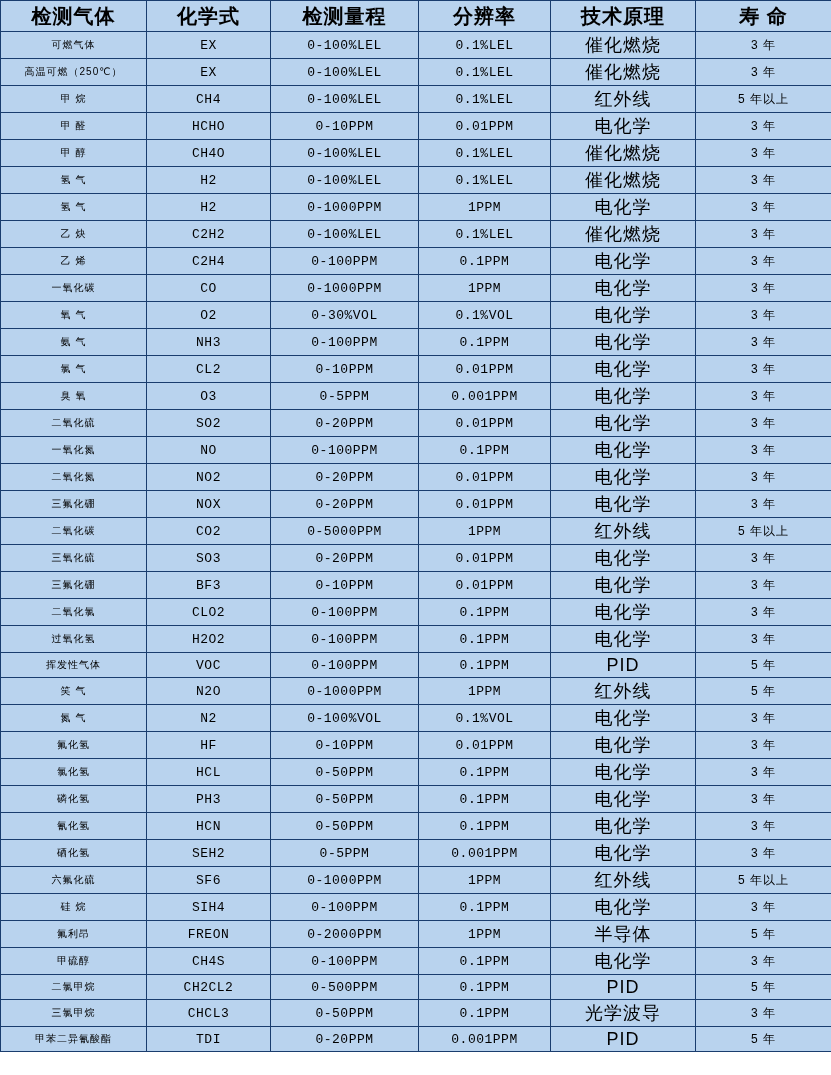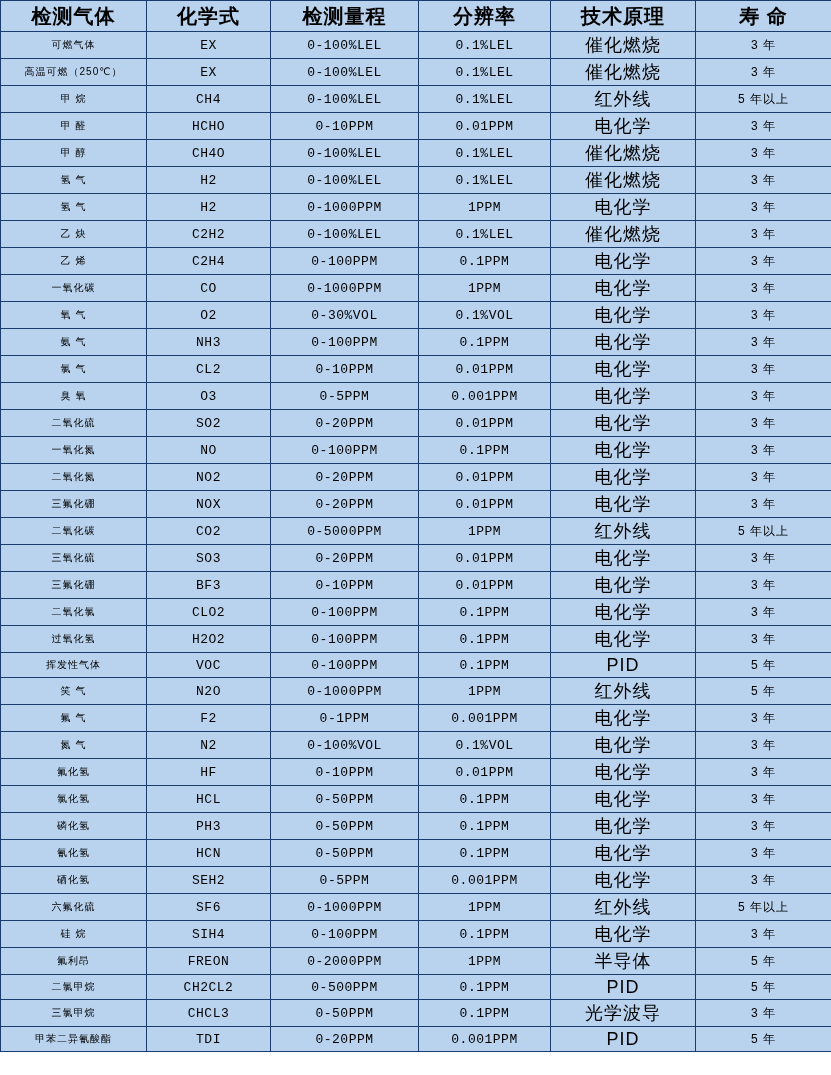--- a/index.html
+++ b/index.html
@@ -283,28 +283,20 @@
       </tr>
       <tr>
         <td class="name">笑 气</td>
         <td class="formula">N2O</td>
         <td class="range">0-1000PPM</td>
         <td class="res">1PPM</td>
         <td class="principle">红外线</td>
         <td class="life">5 年</td>
       </tr>
       <tr>
-        <td class="name">氟 气</td>
-        <td class="formula">F2</td>
-        <td class="range">0-1PPM</td>
-        <td class="res">0.001PPM</td>
-        <td class="principle">电化学</td>
-        <td class="life">3 年</td>
-      </tr>
-      <tr>
         <td class="name">氮 气</td>
         <td class="formula">N2</td>
         <td class="range">0-100%VOL</td>
         <td class="res">0.1%VOL</td>
         <td class="principle">电化学</td>
         <td class="life">3 年</td>
       </tr>
       <tr>
         <td class="name">氟化氢</td>
         <td class="formula">HF</td>
@@ -363,20 +355,28 @@
       </tr>
       <tr>
         <td class="name">氟利昂</td>
         <td class="formula">FREON</td>
         <td class="range">0-2000PPM</td>
         <td class="res">1PPM</td>
         <td class="principle">半导体</td>
         <td class="life">5 年</td>
       </tr>
       <tr>
+        <td class="name">甲硫醇</td>
+        <td class="formula">CH4S</td>
+        <td class="range">0-100PPM</td>
+        <td class="res">0.1PPM</td>
+        <td class="principle">电化学</td>
+        <td class="life">3 年</td>
+      </tr>
+      <tr>
         <td class="name">二氯甲烷</td>
         <td class="formula">CH2CL2</td>
         <td class="range">0-500PPM</td>
         <td class="res">0.1PPM</td>
         <td class="principle">PID</td>
         <td class="life">5 年</td>
       </tr>
       <tr>
         <td class="name">三氯甲烷</td>
         <td class="formula">CHCL3</td>

